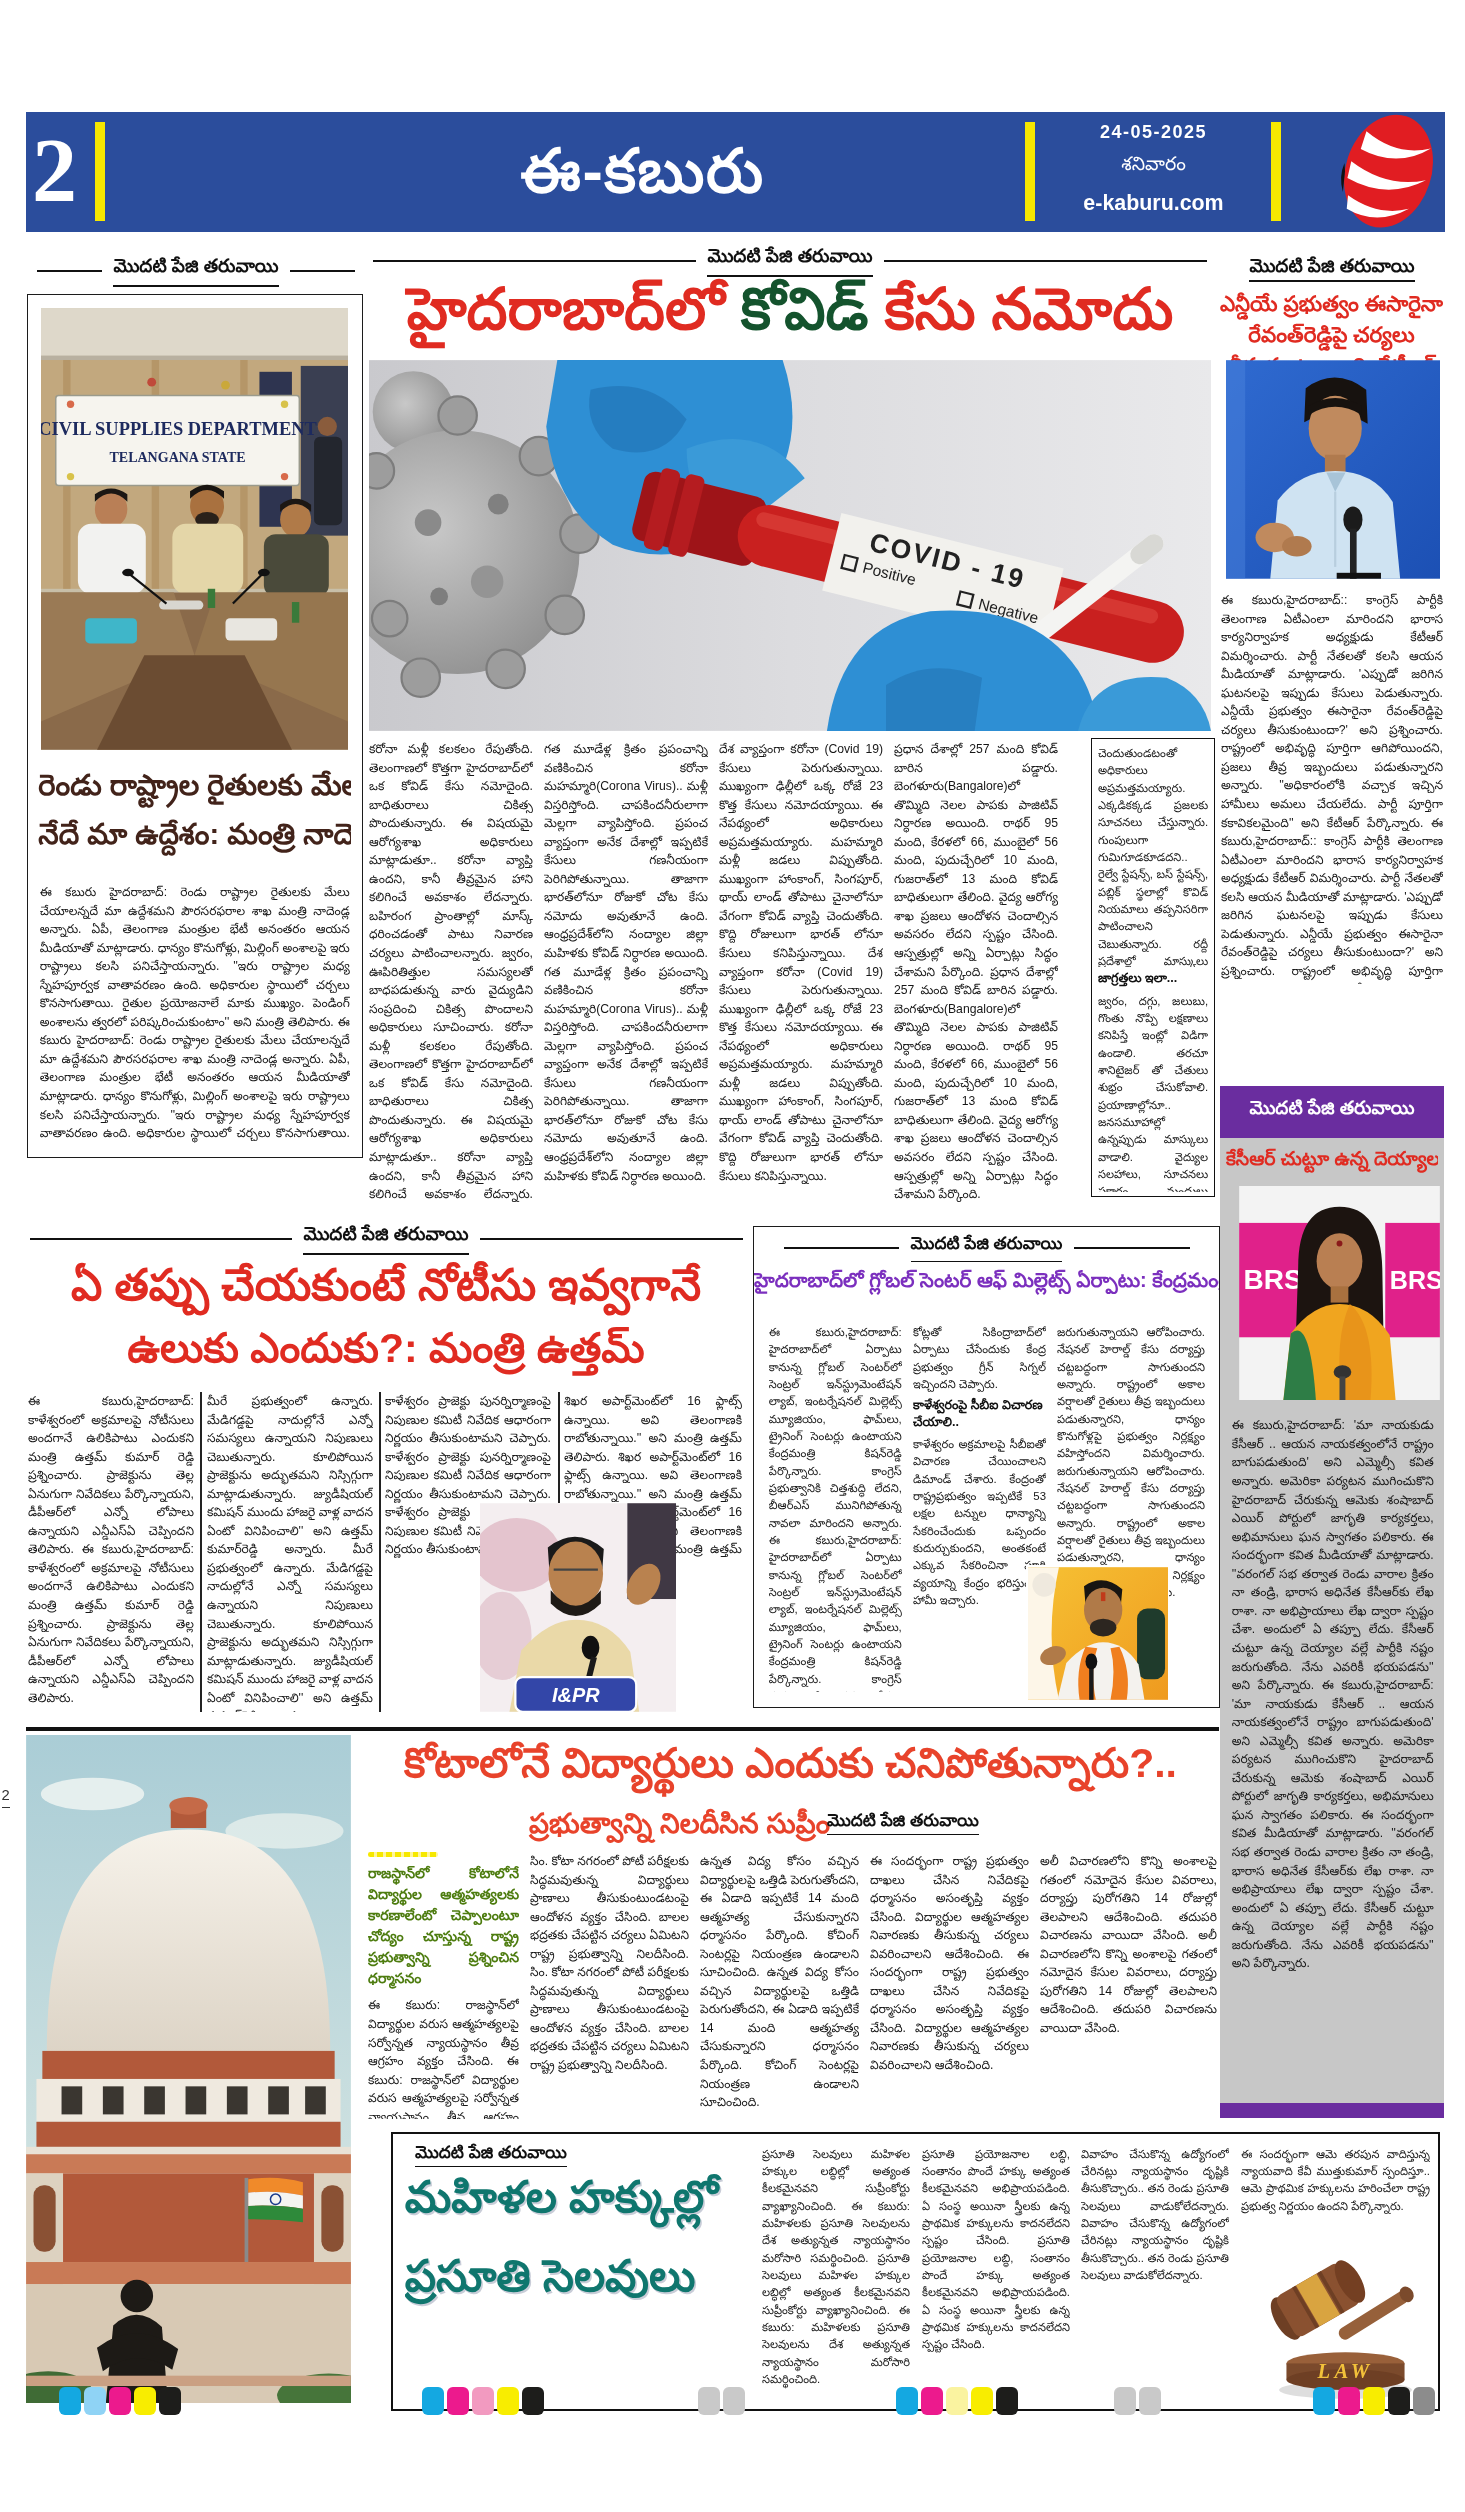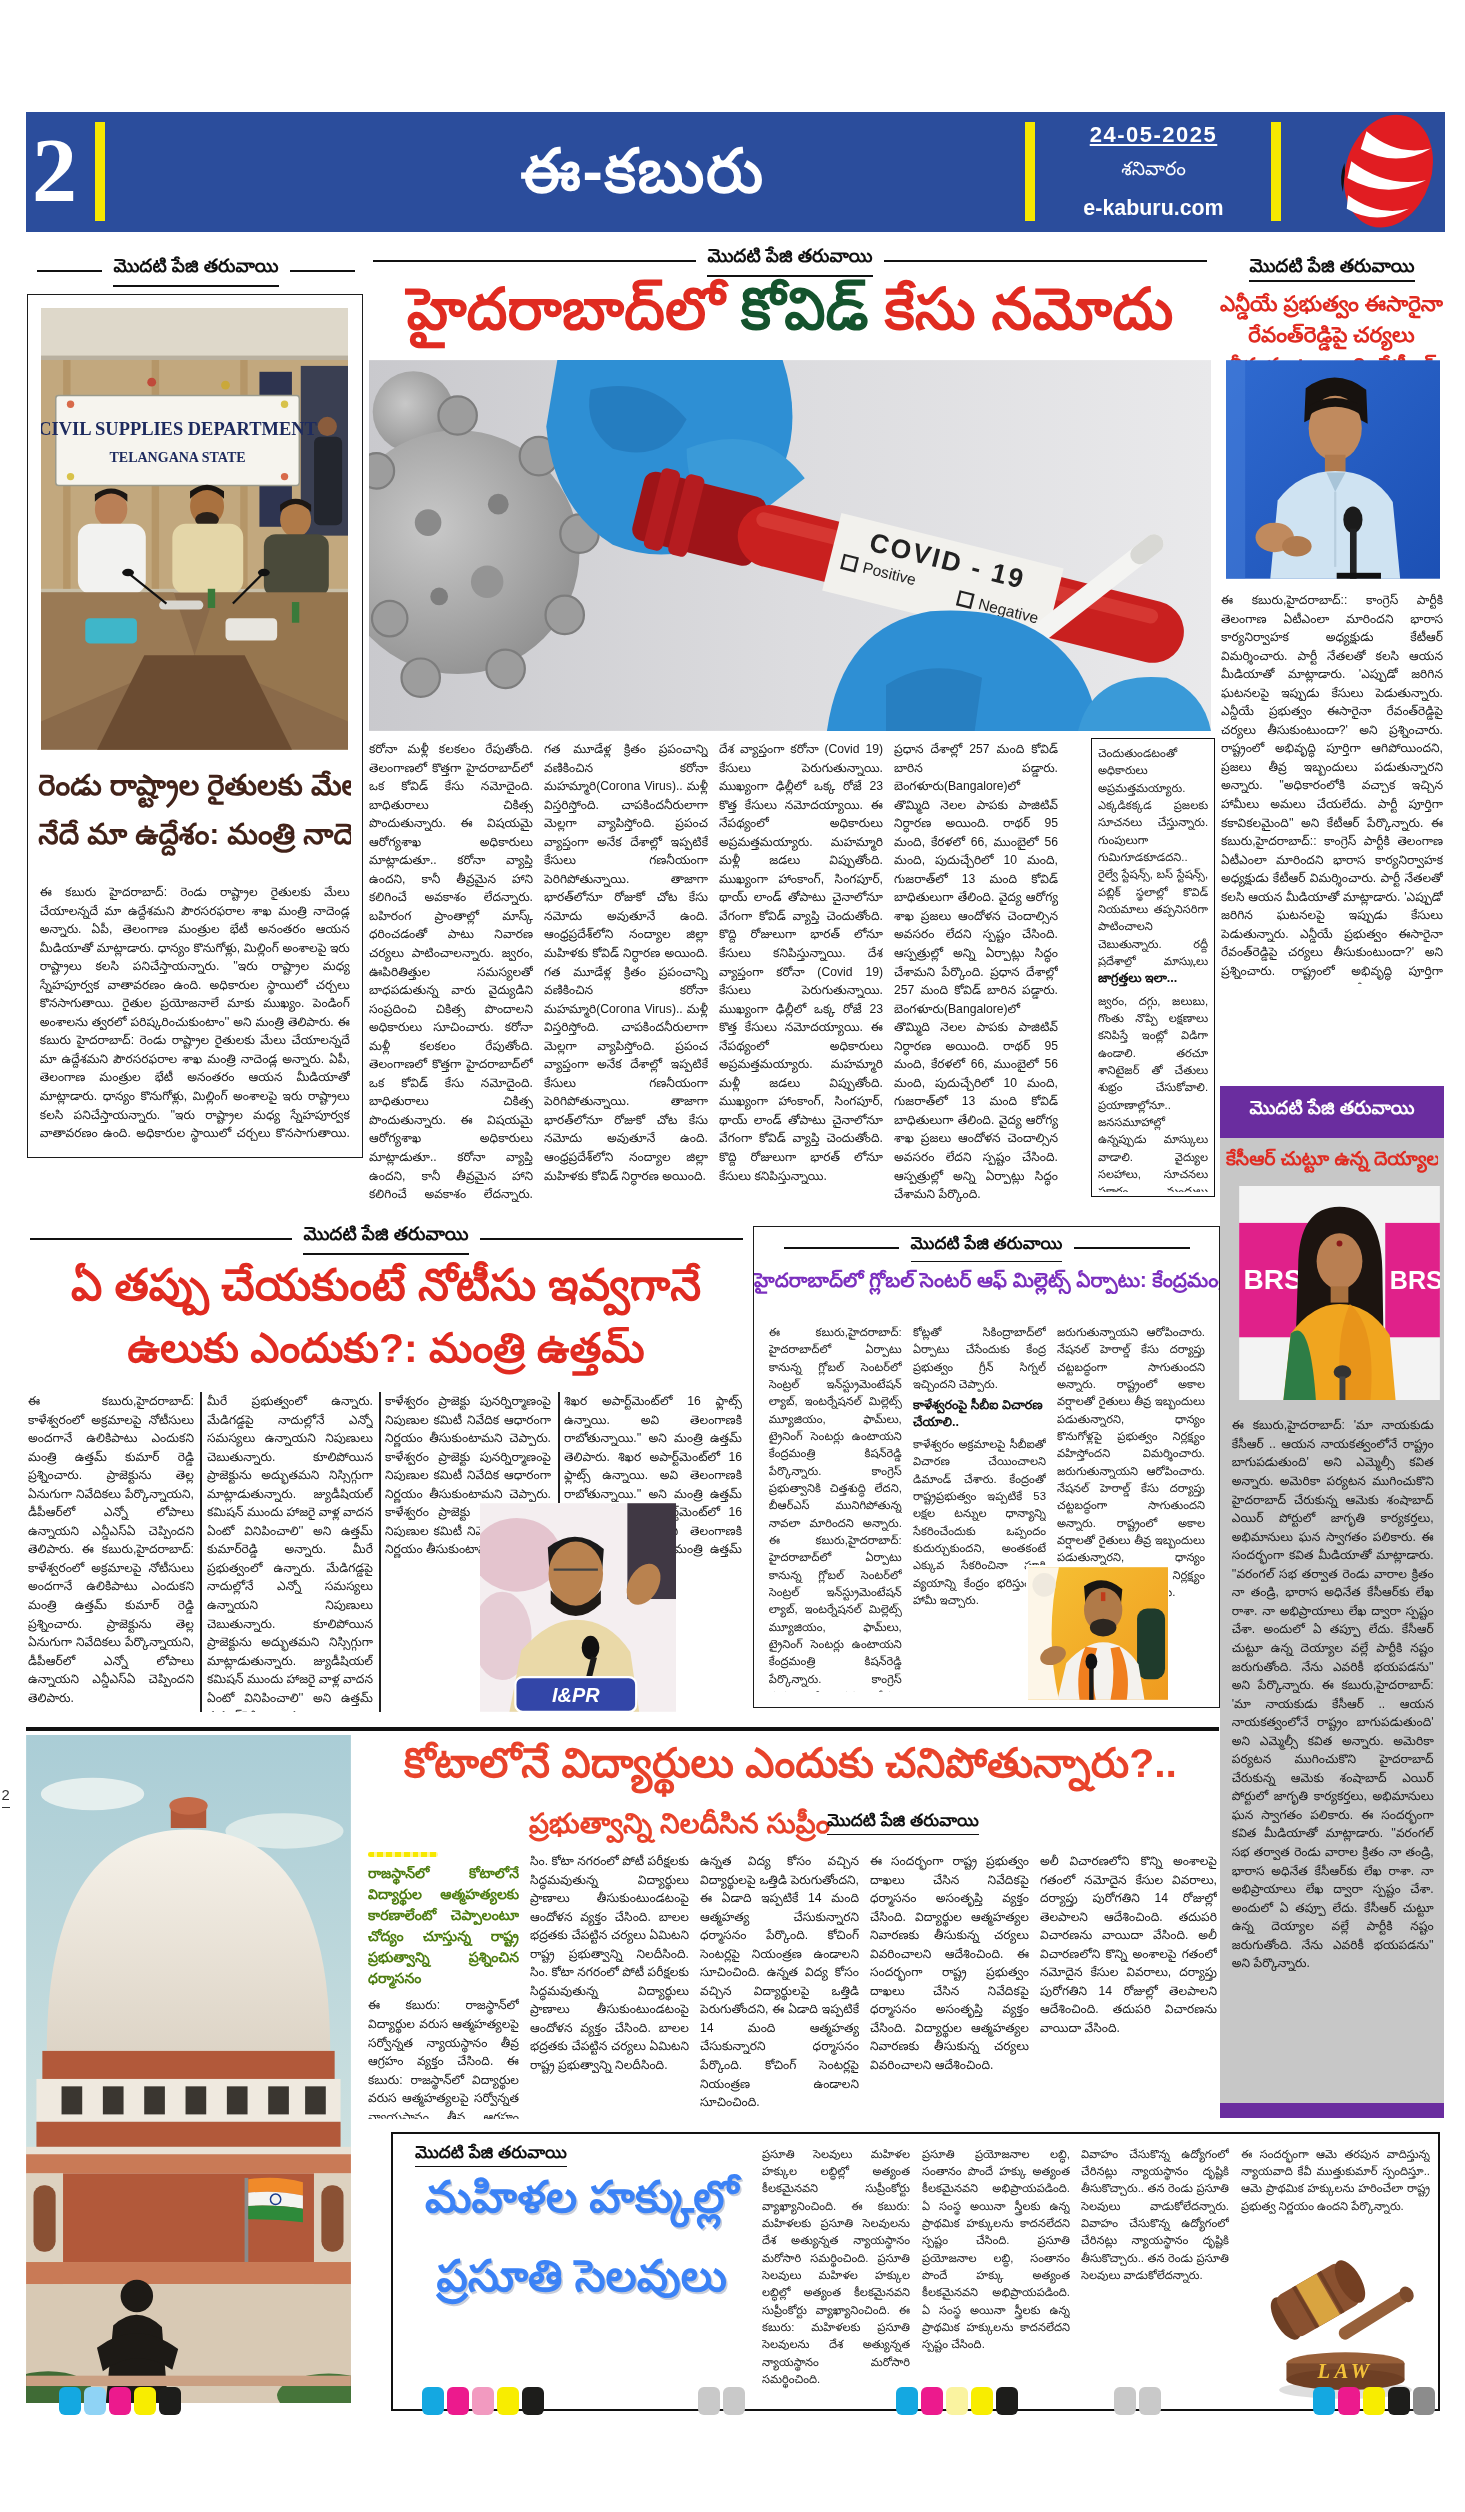--- a/index.html
+++ b/index.html
@@ -5,37 +5,37 @@
   html,body{margin:0;padding:0;background:#ffffff;}
   #page{position:relative;width:1466px;height:2512px;background:#ffffff;
         font-family:"Liberation Sans", sans-serif;overflow:hidden;}
   .abs{position:absolute;}
   
   .hdr{background:#2b4d9c;}
   .ybar{background:#f6e800;width:9.6px;height:99px;}
   .pgnum{color:#ffffff;font-weight:bold;font-size:90px;line-height:111px;font-family:"Liberation Serif",serif;}
   .masthead{color:#ffffff;font-weight:bold;font-size:61px;text-align:center;letter-spacing:1.5px;}
   .dateblk{color:#ffffff;text-align:center;}
-  .dateblk .d1{font-size:22px;font-weight:bold;letter-spacing:1.5px;text-decoration:underline;}
+  .dateblk .d1{font-size:18px;font-weight:bold;letter-spacing:1.5px;}
   .dateblk .d2{font-size:19px;margin-top:10.3px;}
   .dateblk .d3{font-size:21.4px;font-weight:bold;margin-top:11.8px;}
   
   .lblrow{display:flex;align-items:center;gap:11.8px;}
   .rule{height:2.2px;background:#111;flex:1;}
   .lbl{font-weight:bold;font-size:18.5px;color:#111;border-bottom:2.2px solid #111;
        padding-bottom:3.7px;white-space:nowrap;}
   .lbl.small{font-size:17px;border-bottom-width:1.5px;}
   .lbl.onpurple{color:#fff;border-bottom:none;}
   
   .hl{font-weight:bold;white-space:nowrap;overflow:hidden;}
   .maroon{color:#42231a;}
   .red{color:#e02b21;}
   .kotared{color:#e8432b;}
   .purpleh{color:#7b2fbe;}
-  .navyh{color:#3b82f6;text-shadow:1.5px 1.5px 0 #c9cdd8;text-align:center;}
+  .navyh{color:#0f766e;text-shadow:1.5px 1.5px 0 #c9cdd8;}
   
   .bt{font-size:12.2px;line-height:1.52;text-align:justify;color:#161616;
       overflow:hidden;word-break:break-word;}
   .bt.small{font-size:11.4px;}
   .box{border:1.5px solid #1c1c1c;}
   .vr{width:1.5px;background:#222;}
   .subhead{font-weight:bold;font-size:12.6px;color:#111;margin:4.4px 0;}
   .kicker{font-weight:bold;font-size:14px;line-height:1.5;color:#4d7c0f;text-align:justify;}
   .squiggle{height:5.2px;background:repeating-linear-gradient(90deg,#f6e800 0 5.9px,#fff59a 5.9px 8.9px);
             border-radius:2.2px;}

